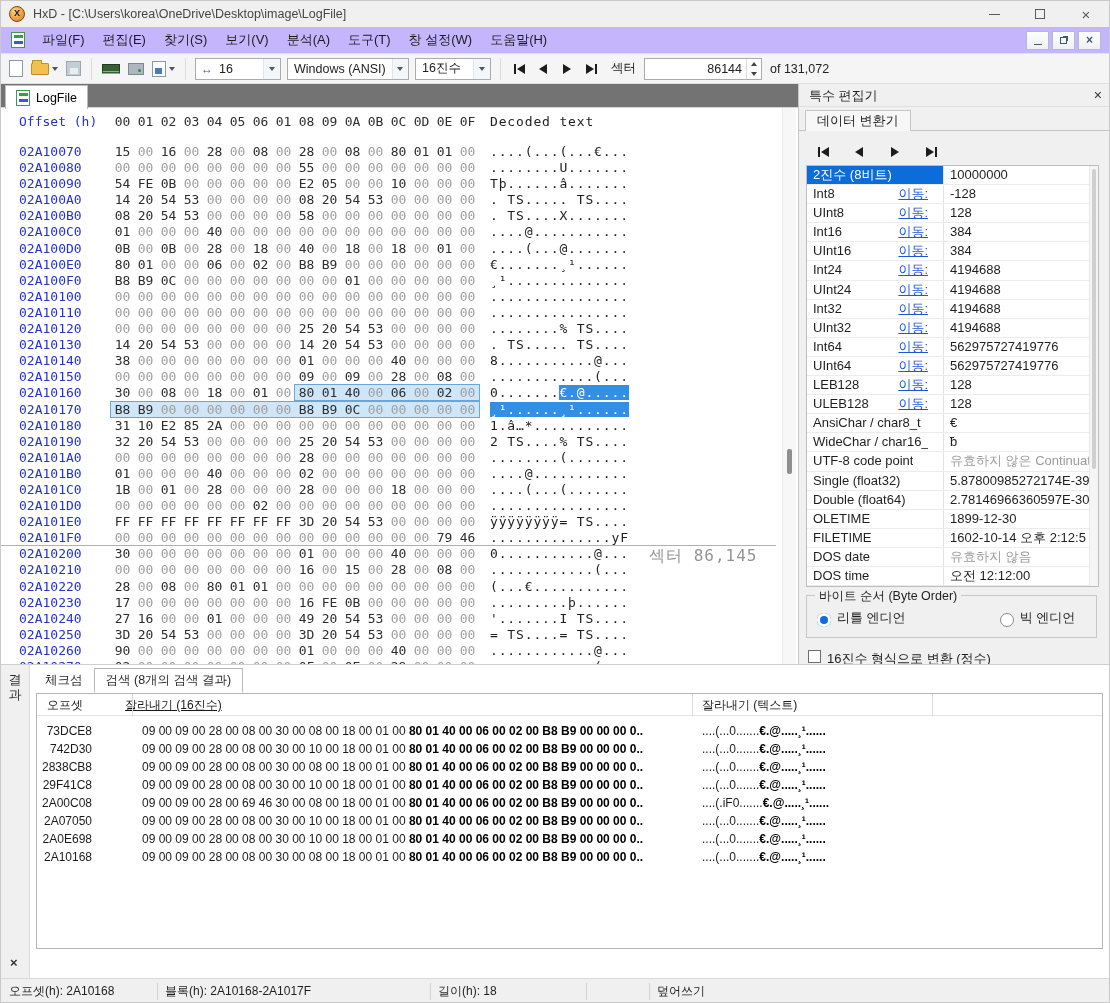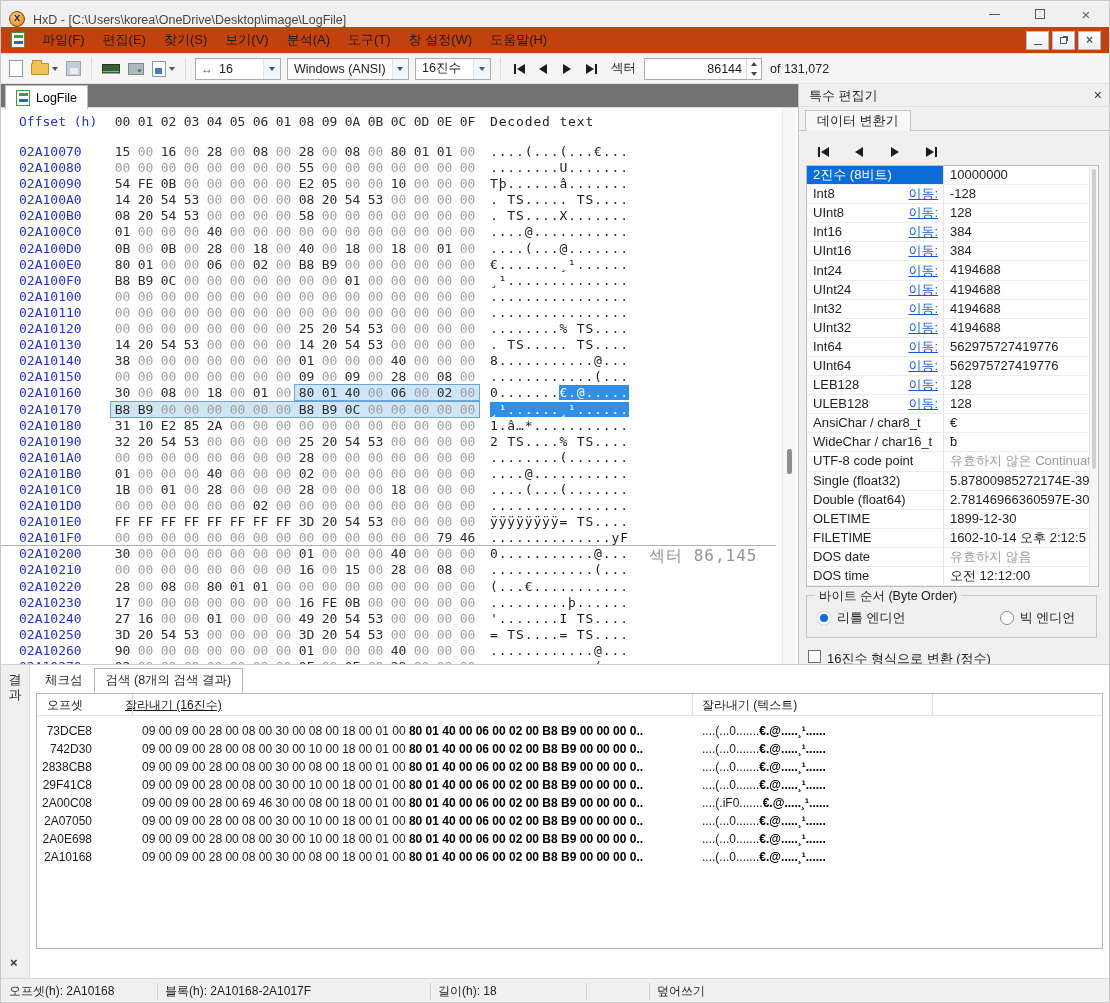--- a/index.html
+++ b/index.html
@@ -2,34 +2,34 @@
 <html><head>
 <meta charset="utf-8">
 <style>
   * { margin:0; padding:0; box-sizing:border-box; }
   body { font-family:"Liberation Sans", sans-serif; background:#e8e8e8; }
   .window { position:relative; width:1110px; height:1003px; background:#fff; overflow:hidden;
             border:1px solid #c9c9c9; }
 
   
   .titlebar { position:absolute; top:0; left:0; width:100%; height:26px; background:#f0f0f0;
-              display:flex; align-items:flex-end; }
+              display:flex; align-items:center; }
   .appicon { width:16px; height:16px; margin-left:8px; border-radius:50%;
              background:radial-gradient(circle at 35% 30%, #ffd27a, #e07818);
              border:1px solid #7a4a10; position:relative; }
   .appicon::after{content:"x"; position:absolute; left:4px; top:-1px; font-size:11px; font-weight:bold; color:#203050;}
   .titletext { margin-left:8px; font-size:12.5px; color:#454545; }
   .wbtns { margin-left:auto; display:flex; height:100%; }
   .wbtn { width:46px; height:100%; display:flex; align-items:center; justify-content:center; color:#5a5a5a; }
   .glyph-min { width:11px; height:1px; background:#5a5a5a; }
   .glyph-max { width:10px; height:10px; border:1px solid #5a5a5a; }
   .glyph-close { font-size:15px; line-height:1; color:#5a5a5a; }
 
   
-  .menubar { position:absolute; top:26px; left:0; width:100%; height:27px; background:#c2410c;
+  .menubar { position:absolute; top:26px; left:0; width:100%; height:27px; background:#c4b5fd;
              border-bottom:1px solid #e2e2e2; display:flex; align-items:center; font-size:13px; }
   .fileicon { width:14px; height:16px; background:#fff; border:1px solid #3d9a46; margin-left:10px;
               position:relative; flex:none; }
   .fileicon i { position:absolute; left:2px; width:9px; height:3px; }
   .fileicon i.g { top:2px; background:#3d9a46; }
   .fileicon i.b { top:8px; background:#2d62c8; }
   #menu-items { display:flex; margin-left:8px; }
   .mitem { padding:4px 9px; color:#1c1c1c; cursor:default; }
   .mdibtns { margin-left:auto; margin-right:8px; display:flex; gap:3px; }
   .mdib { width:23px; height:19px; border:1px solid #b2bcc6; background:linear-gradient(#fdfdfd,#eef1f4);
@@ -105,33 +105,33 @@
                border-left:1px solid #c6c6c6; font-size:13px; color:#1e1e1e; }
   .ins-head { height:23px; line-height:23px; padding-left:10px; border-bottom:1px solid #e0e0e0; }
   .ins-close { position:absolute; right:9px; top:3px; font-size:14px; color:#333; }
   .ins-tab { position:absolute; left:6px; top:26px; height:21px; line-height:20px; padding:0 11px;
              background:#f7f7f7; border:1px solid #c4c4c4; border-bottom:none; z-index:2; }
   .ins-tabline { position:absolute; left:0; right:0; top:46px; border-top:1px solid #c4c4c4; }
   .ins-nav { position:absolute; top:57px; left:12px; display:flex; gap:12px; }
   .ins-table { position:absolute; left:7px; top:81px; width:293px; height:422px; background:#fff;
                border:1px solid #bdbdbd; overflow:hidden; }
   .irow { display:flex; height:19.1px; line-height:18px; border-bottom:1px solid #ececec; }
-  .ileft { width:137px; display:flex; justify-content:space-between; padding:0 5px 0 6px;
-           border-right:1px solid #e3e3e3; flex:none;align-items:center; }
+  .ileft { width:137px; display:flex; justify-content:space-between; padding:0 15px 0 6px;
+           border-right:1px solid #e3e3e3; flex:none; }
   .irow.sel .ileft { background:#0c6cd8; color:#fff; }
   .iname { overflow:hidden; white-space:nowrap; }
   .ilink { color:#1a56d6; text-decoration:underline; }
   .ival { flex:1; padding-left:6px; white-space:nowrap; overflow:hidden; }
   .ival.gray { color:#9b9b9b; }
   .ins-scroll { position:absolute; right:0; top:0; bottom:0; width:9px; background:#f5f5f5; border-left:1px solid #e8e8e8; }
   .ins-thumb { position:absolute; left:2px; top:3px; width:4px; height:300px; background:#cfcfcf; border-radius:2px; }
   .bogroup { position:absolute; left:7px; top:511px; width:291px; height:43px; border:1px solid #c6c6c6; }
   .bolegend { position:absolute; left:8px; top:-8px; background:#f0f0f0; padding:0 4px; font-size:12.5px; }
   .bo-opts { display:flex; padding:13px 0 0 10px; }
-  .radio-opt { display:flex; align-items:center; gap:6px; }
+  .radio-opt { display:flex; align-items:flex-end; gap:6px; }
   .radio-opt + .radio-opt { margin-left:94px; }
   .radio { width:14px; height:14px; border-radius:50%; border:1px solid #8a8a8a; background:#fff; position:relative; flex:none;}
   .radio.on { border:none; background:#0c6cd8; box-shadow:inset 0 0 0 3px #fff; }
   .radio.on::after { content:""; position:absolute; left:4px; top:4px; width:6px; height:6px; border-radius:50%; background:#0c6cd8; }
   .cbrow { position:absolute; left:9px; top:566px; display:flex; align-items:flex-start; gap:6px; }
   .cbox { width:13px; height:13px; border:1px solid #6e6e6e; background:#fff; flex:none; }
 
   
   .results { position:absolute; left:0; top:663px; width:1110px; height:314px; background:#fff;
              border-top:1px solid #cfcfcf; font-size:12.5px; }

